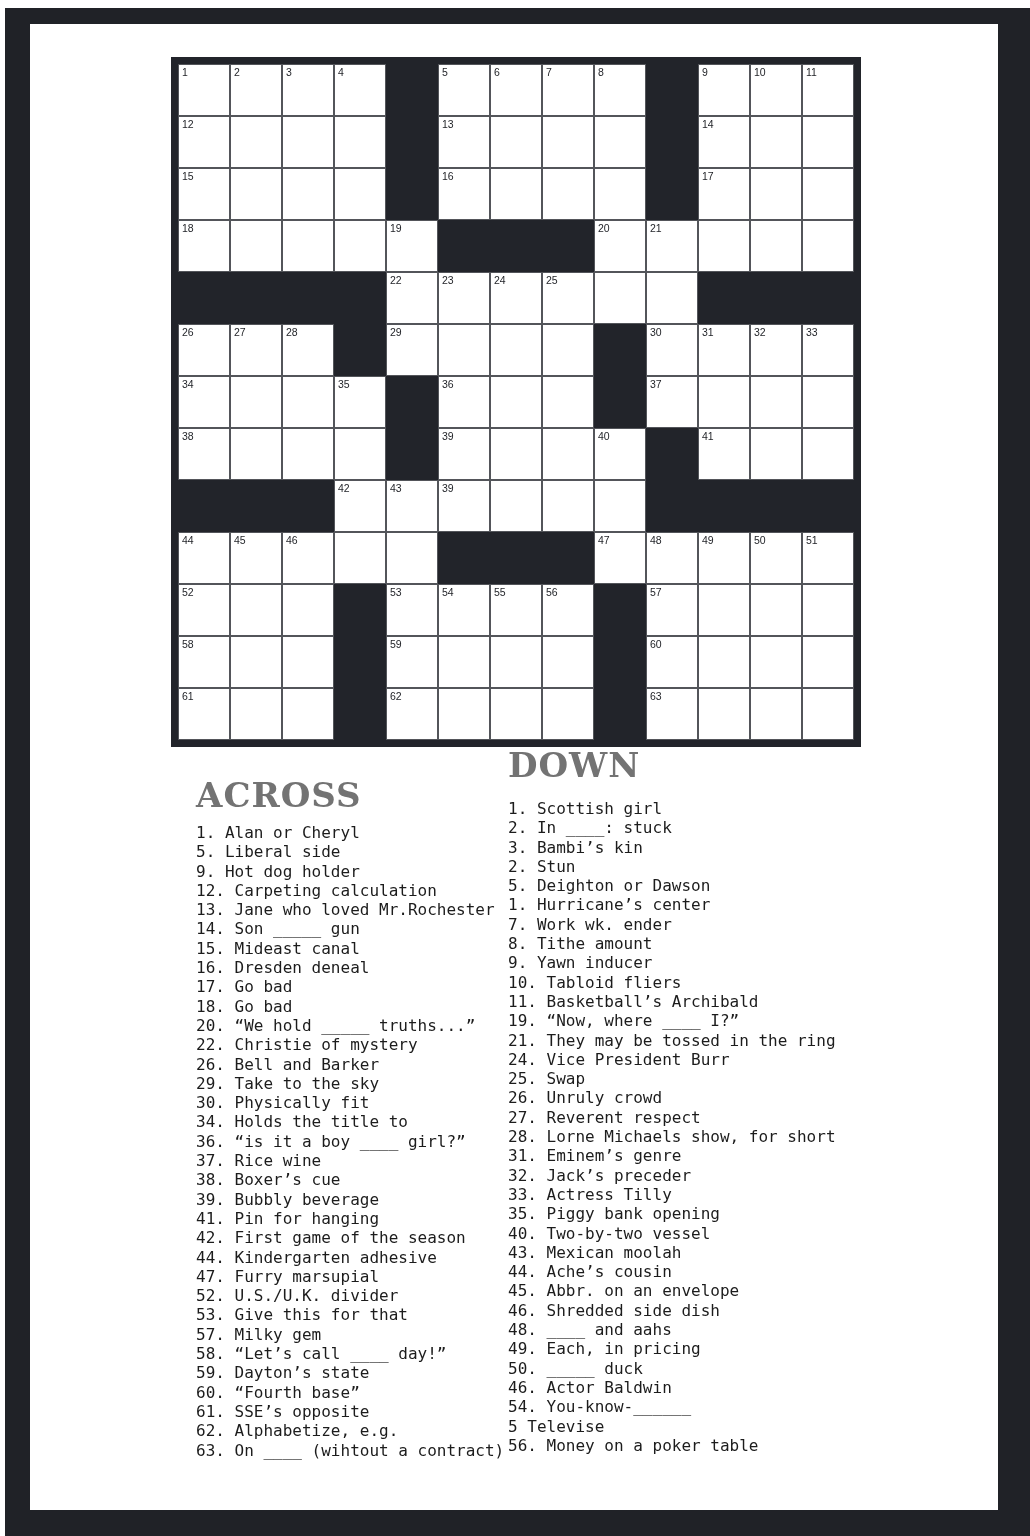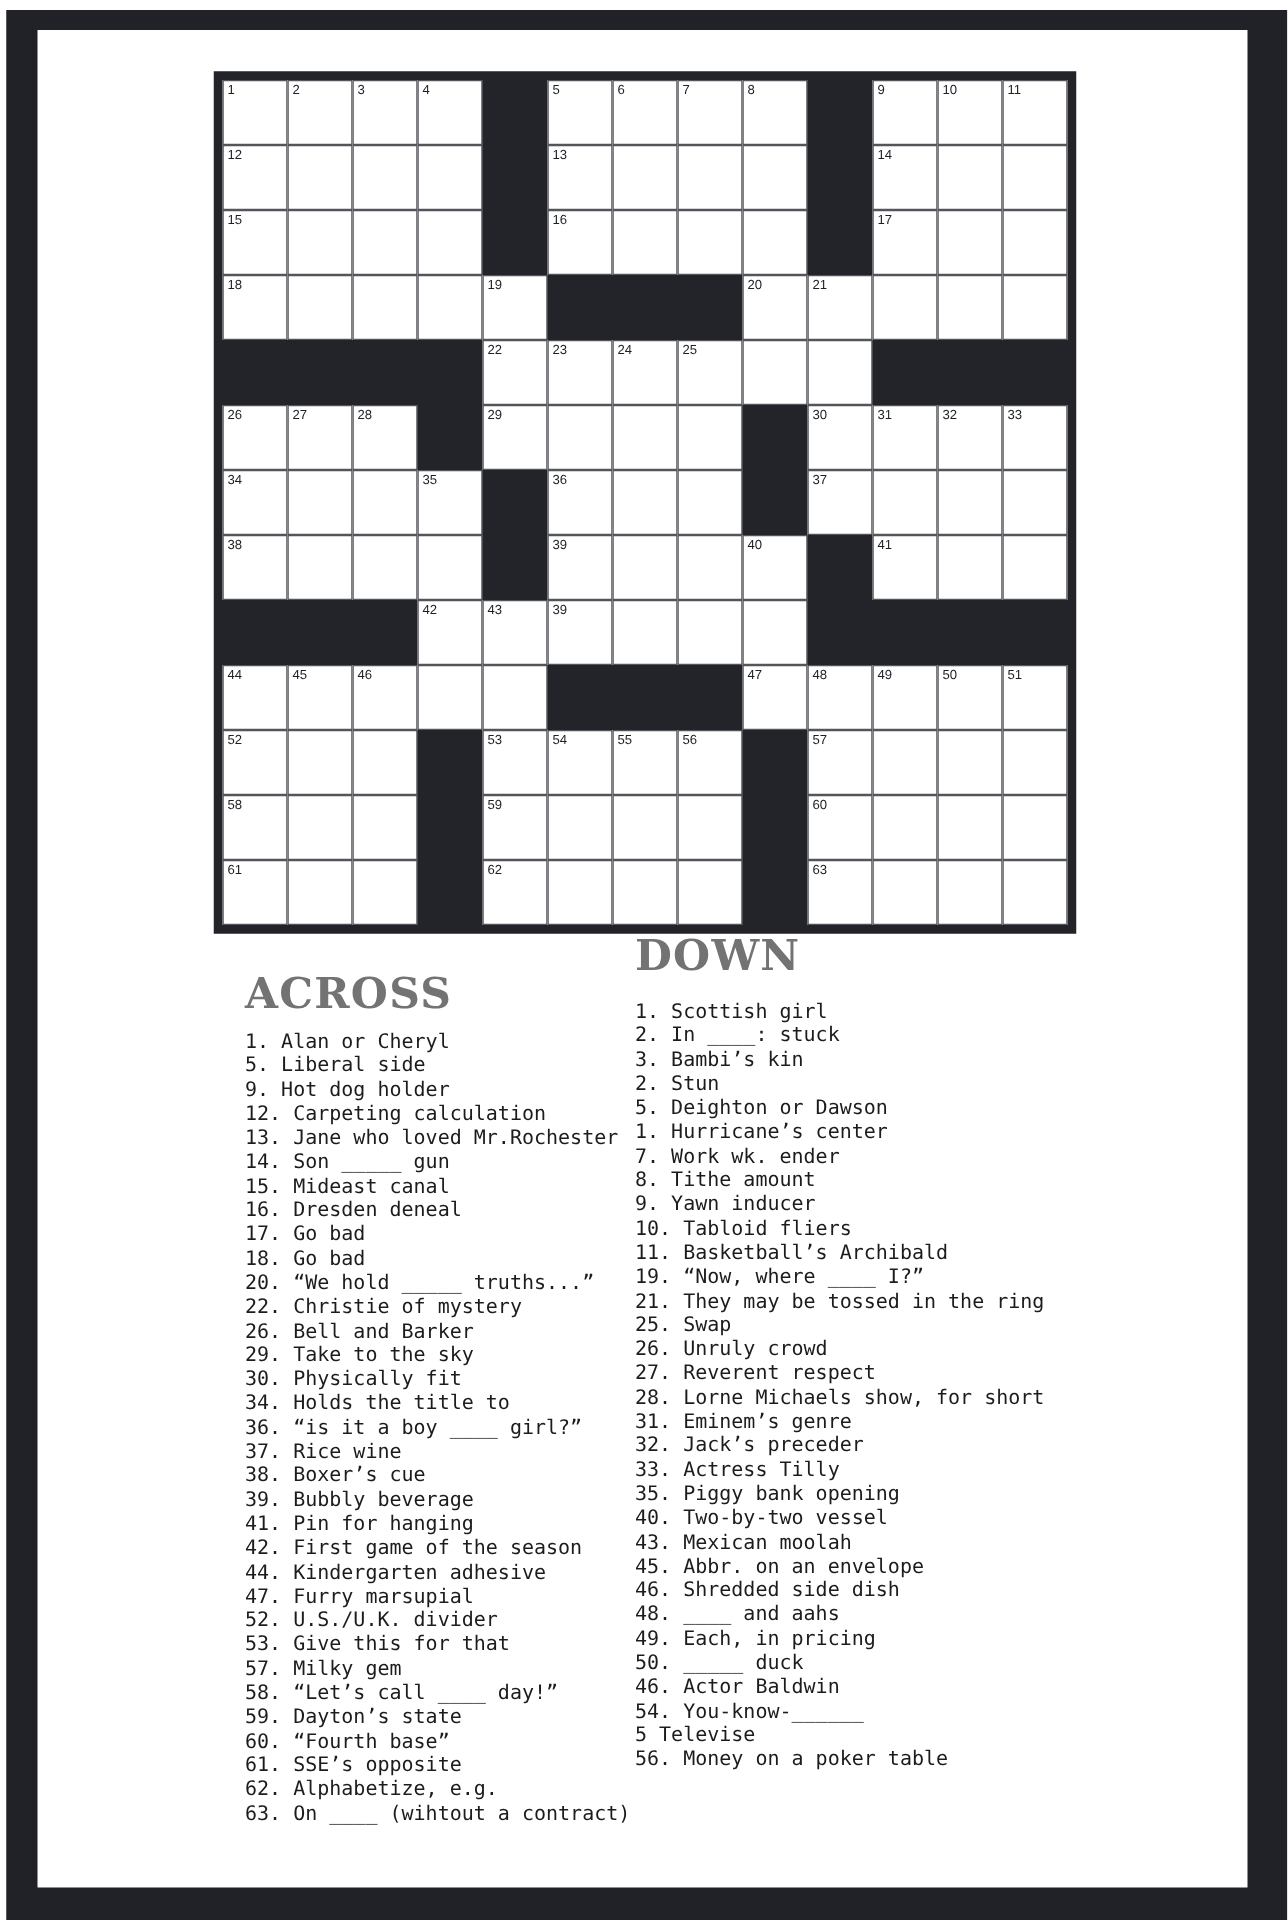--- a/index.html
+++ b/index.html
@@ -423,30 +423,32 @@
         <div class="clue-line">2. Stun</div>
         <div class="clue-line">5. Deighton or Dawson</div>
         <div class="clue-line">1. Hurricane’s center</div>
         <div class="clue-line">7. Work wk. ender</div>
         <div class="clue-line">8. Tithe amount</div>
         <div class="clue-line">9. Yawn inducer</div>
         <div class="clue-line">10. Tabloid fliers</div>
         <div class="clue-line">11. Basketball’s Archibald</div>
         <div class="clue-line">19. “Now, where ____ I?”</div>
         <div class="clue-line">21. They may be tossed in the ring</div>
+        <div class="clue-line">24. Vice President Burr</div>
         <div class="clue-line">25. Swap</div>
         <div class="clue-line">26. Unruly crowd</div>
         <div class="clue-line">27. Reverent respect</div>
         <div class="clue-line">28. Lorne Michaels show, for short</div>
         <div class="clue-line">31. Eminem’s genre</div>
         <div class="clue-line">32. Jack’s preceder</div>
         <div class="clue-line">33. Actress Tilly</div>
         <div class="clue-line">35. Piggy bank opening</div>
         <div class="clue-line">40. Two-by-two vessel</div>
         <div class="clue-line">43. Mexican moolah</div>
+        <div class="clue-line">44. Ache’s cousin</div>
         <div class="clue-line">45. Abbr. on an envelope</div>
         <div class="clue-line">46. Shredded side dish</div>
         <div class="clue-line">48. ____ and aahs</div>
         <div class="clue-line">49. Each, in pricing</div>
         <div class="clue-line">50. _____ duck</div>
         <div class="clue-line">46. Actor Baldwin</div>
         <div class="clue-line">54. You-know-______</div>
         <div class="clue-line">5 Televise</div>
         <div class="clue-line">56. Money on a poker table</div>
       </div>

